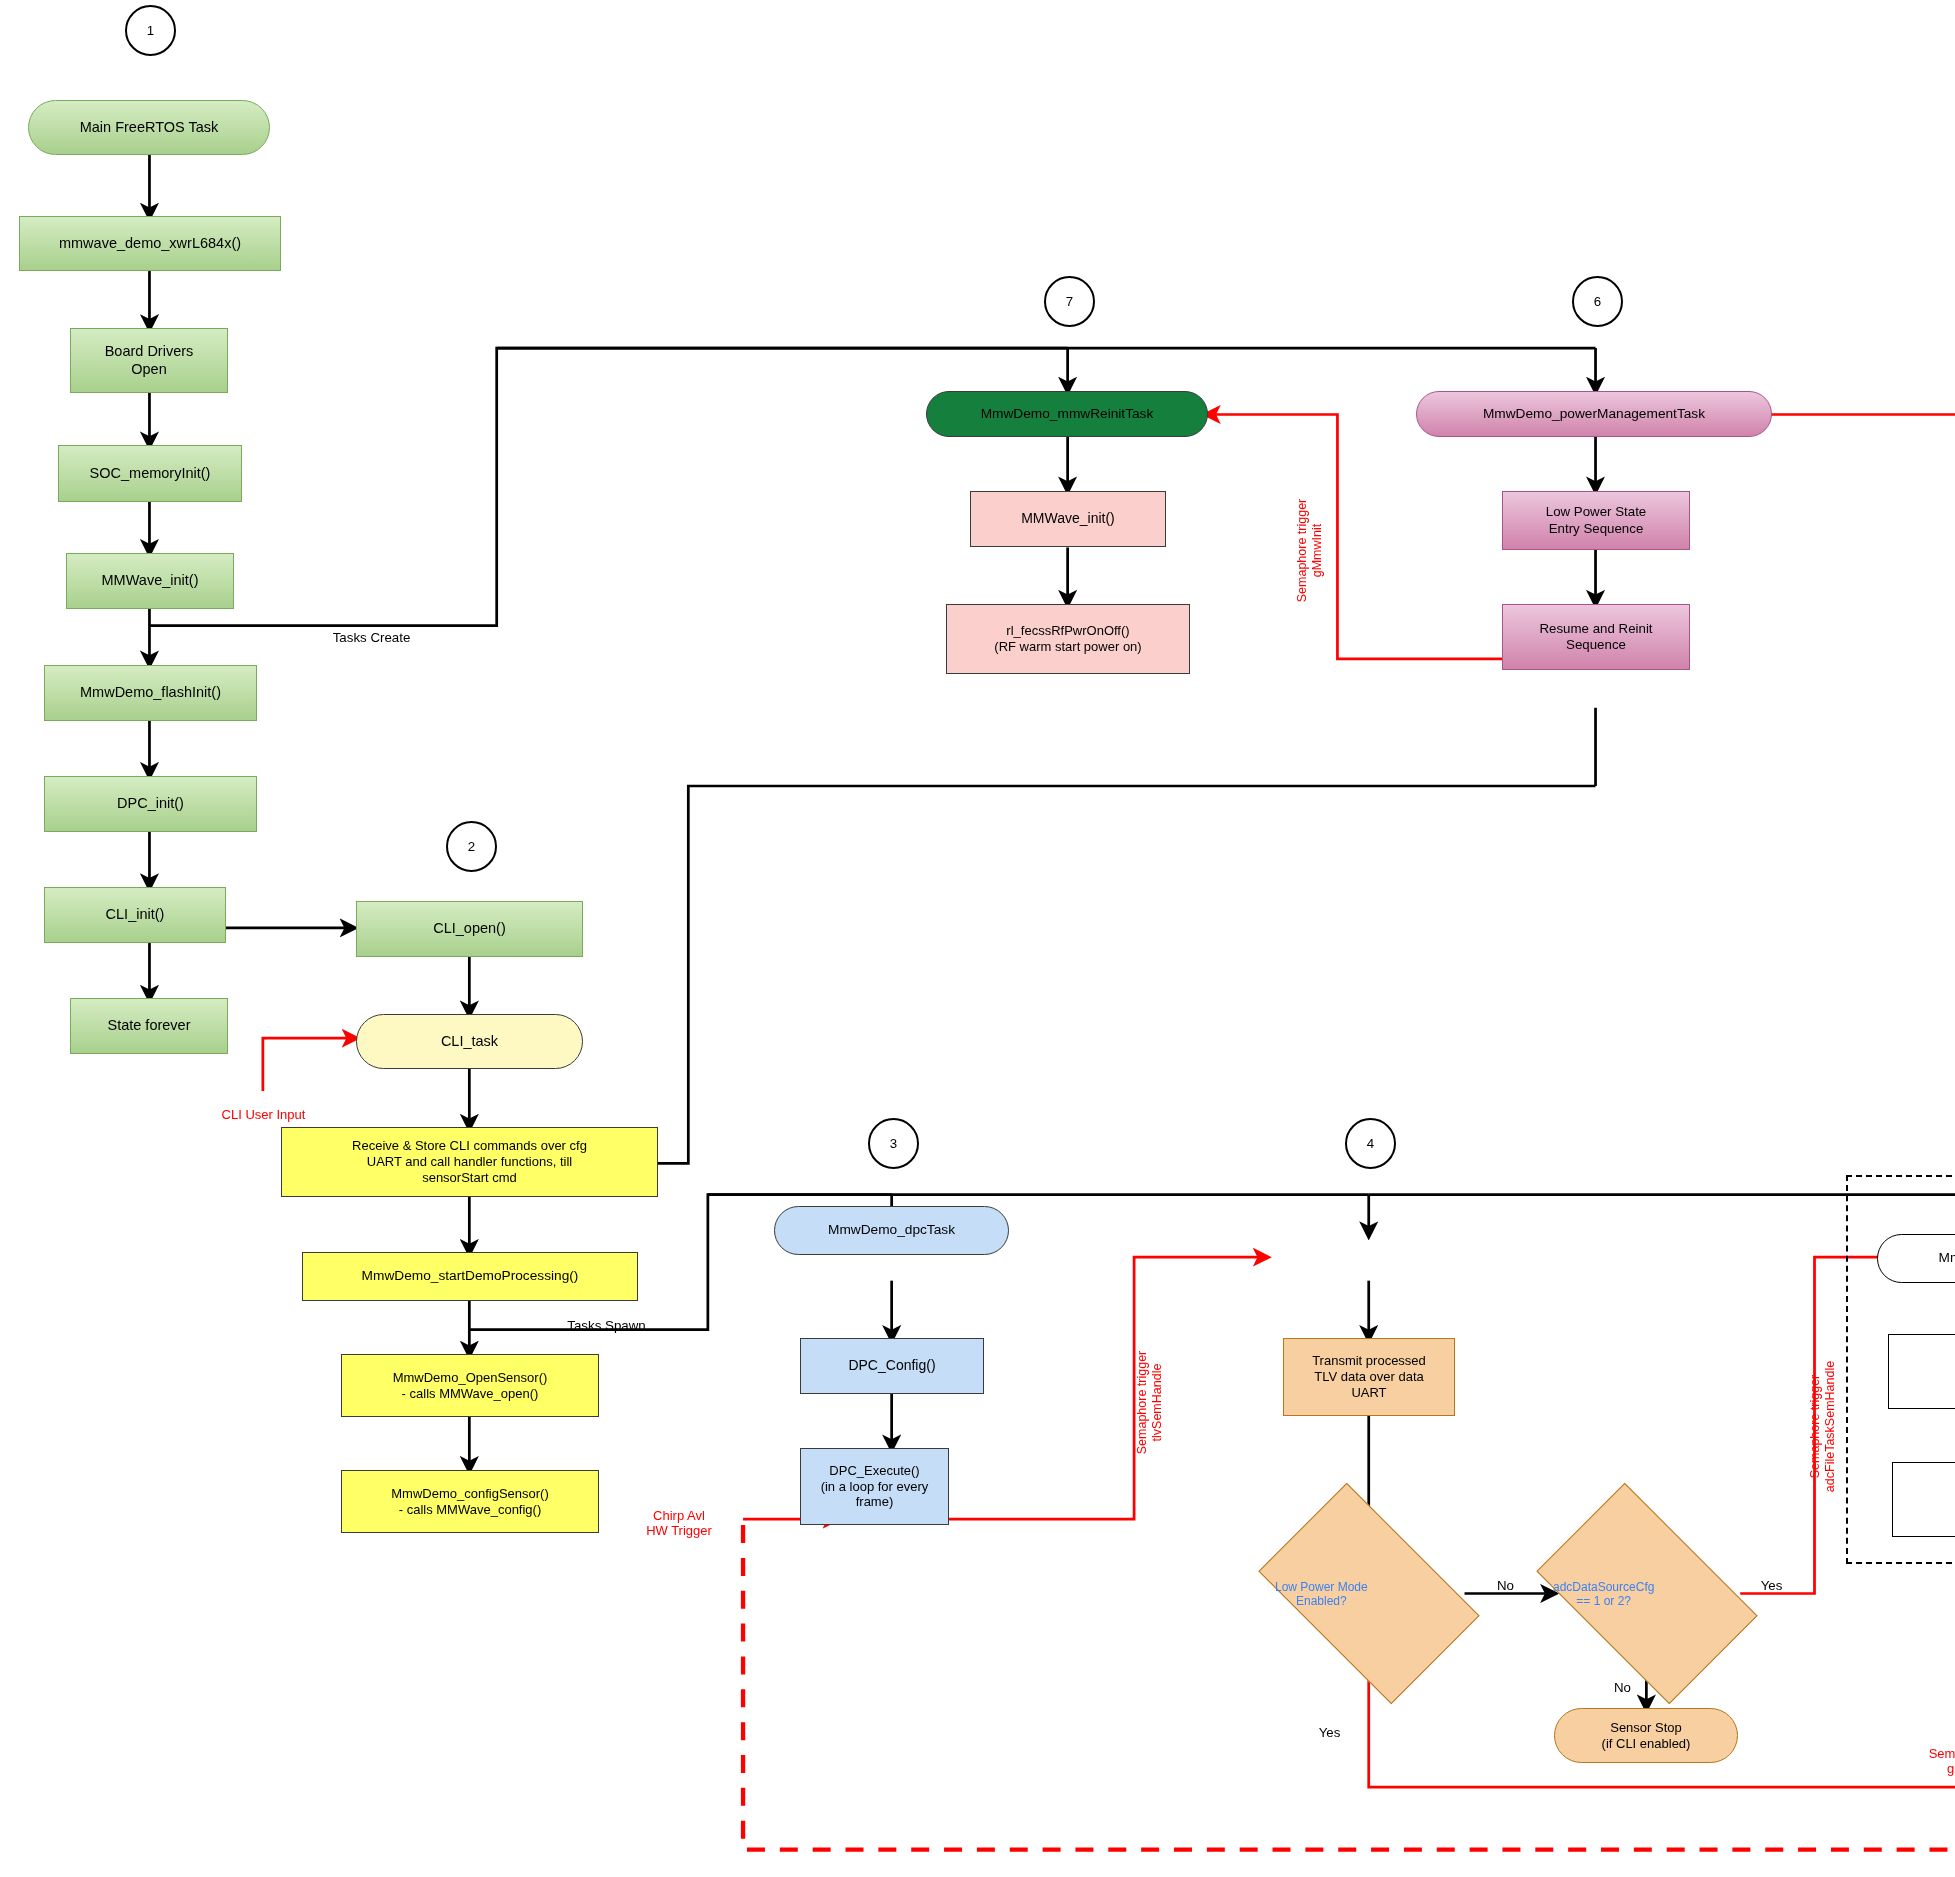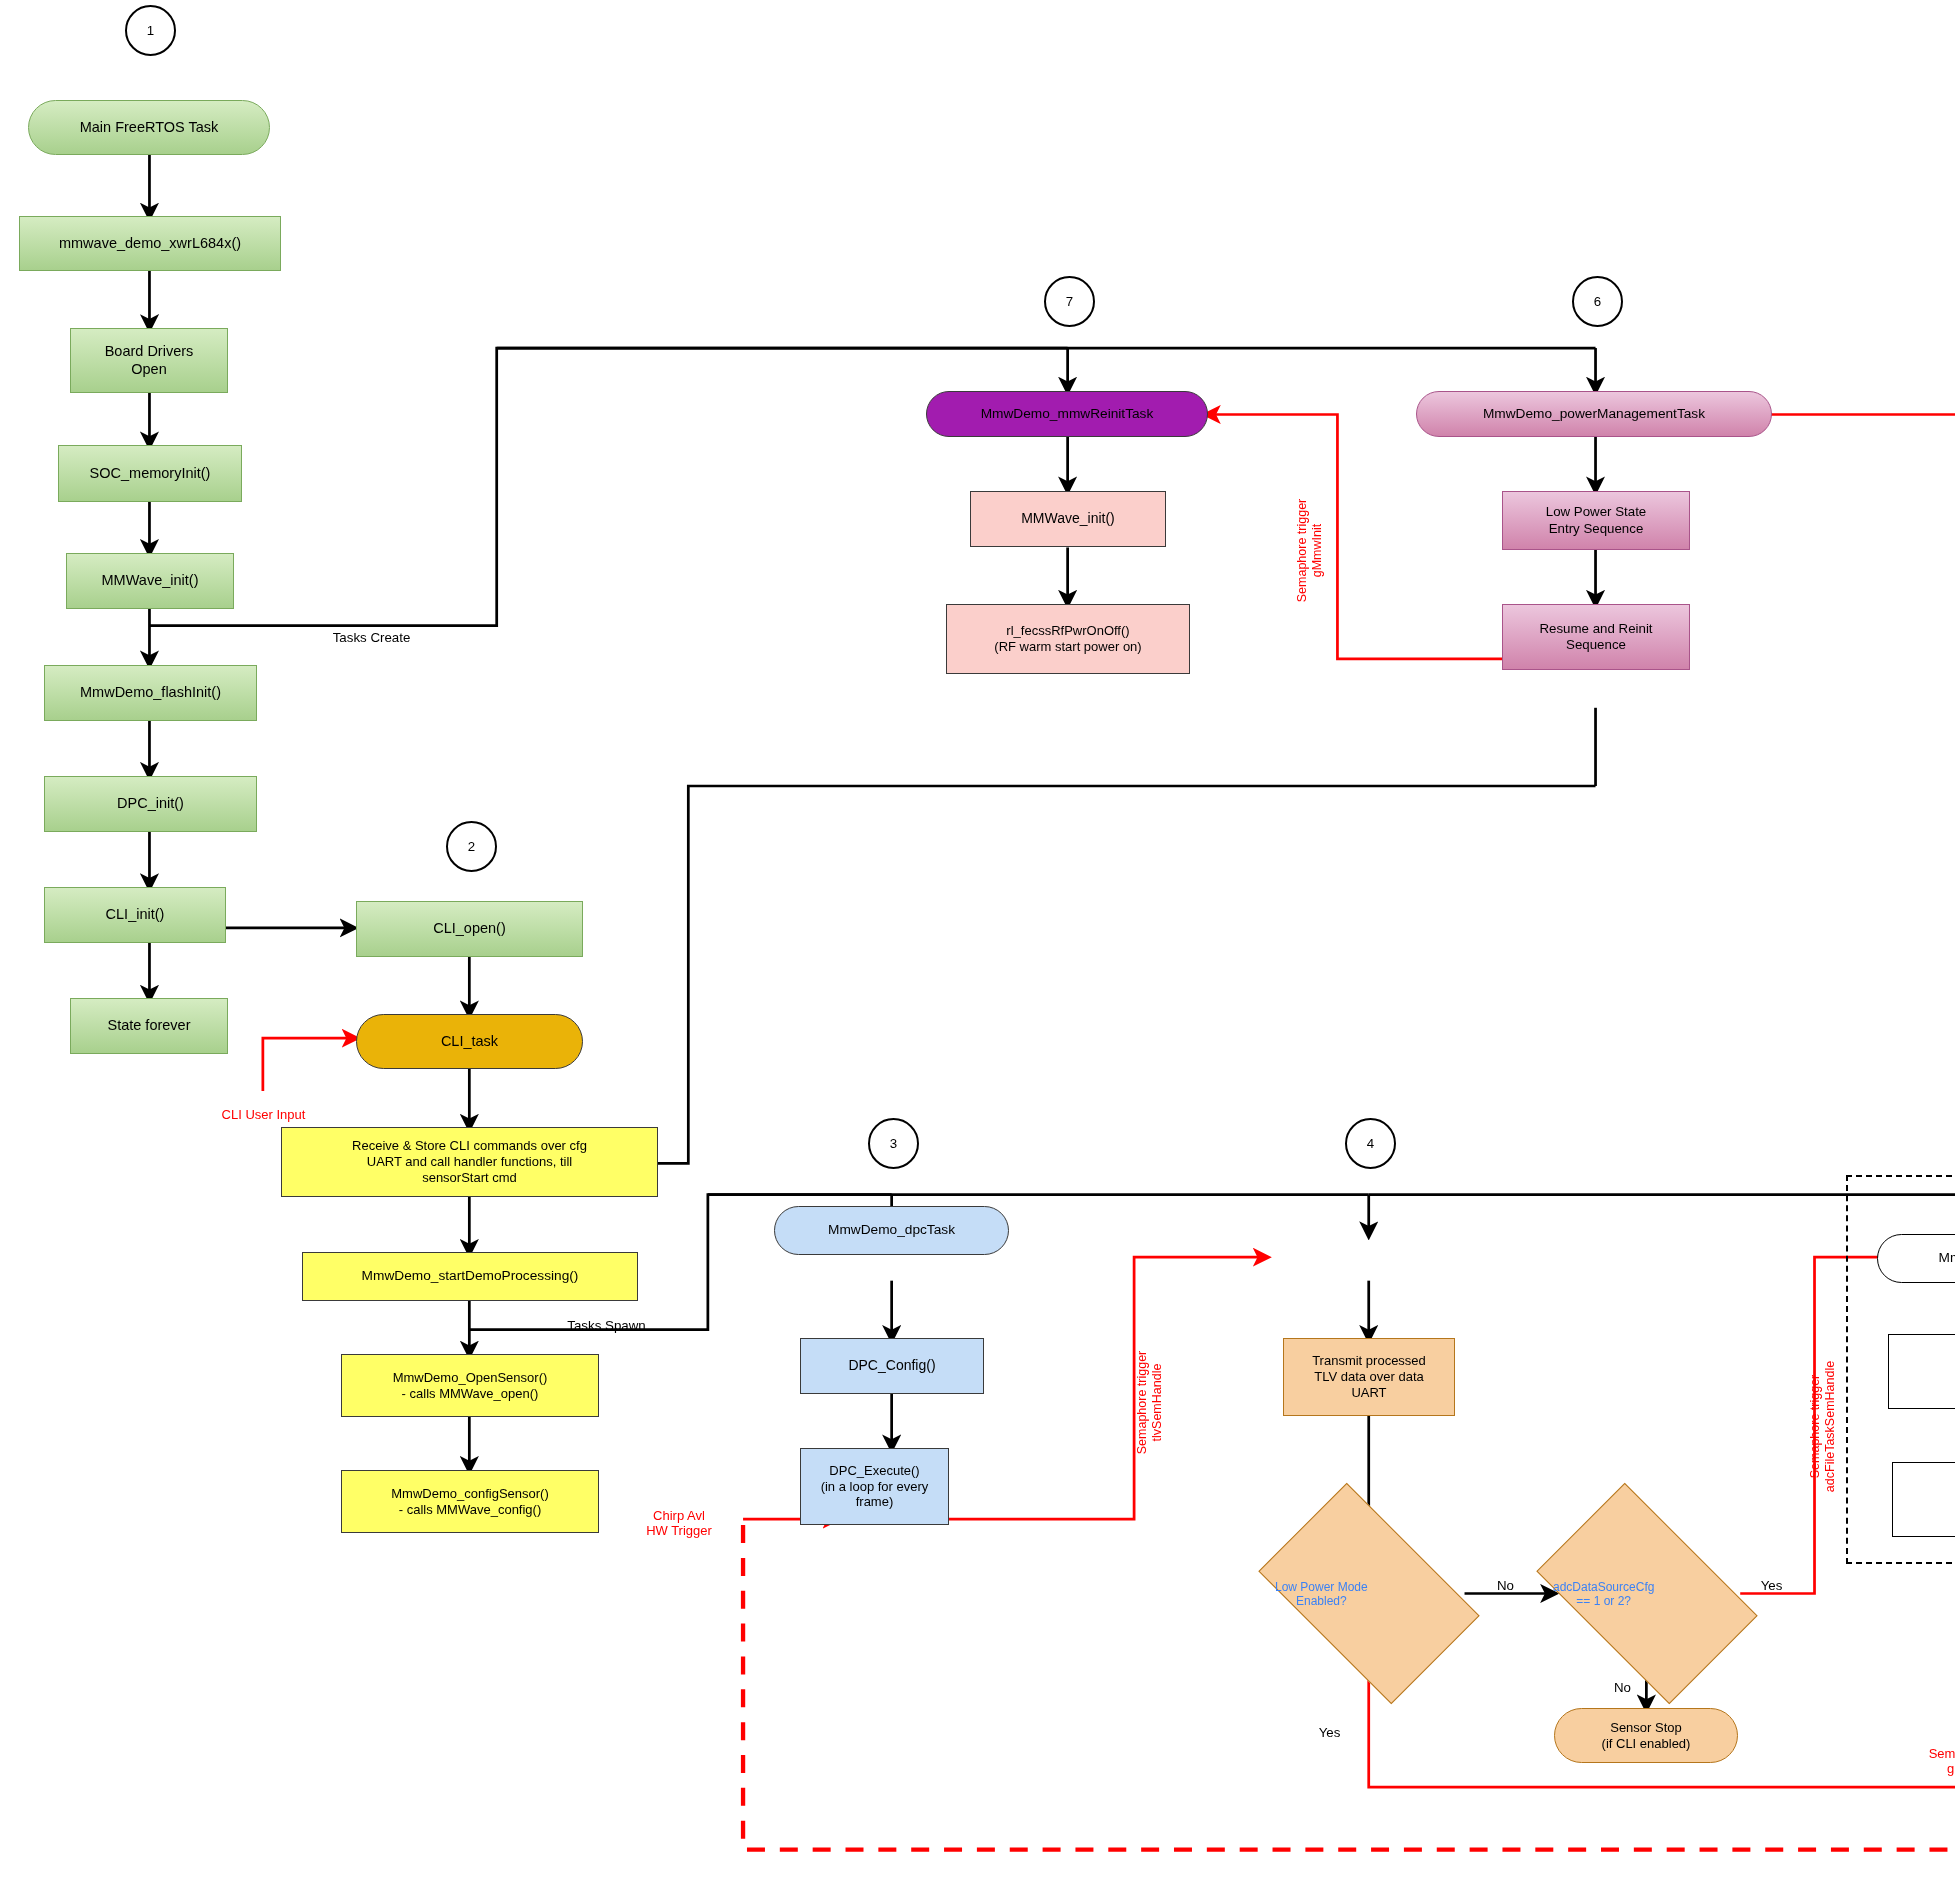--- a/index.html
+++ b/index.html
@@ -29,21 +29,21 @@
   .green-term{
     background:linear-gradient(180deg,#d5ecc2 0%,#a8d08d 100%);
     border:1.2px solid #7aaa5c;
     border-radius:3910px;
   }
   .yellow-proc{
     background:#ffff66;
     border:1.6px solid #3a3a3a;
   }
   .yellow-term{
-    background:#eab308;
+    background:#fef9c3;
     border:1.6px solid #3a3a3a;
     border-radius:3910px;
     align-items:center;
   }
   .blue-proc{
     background:#c5ddf7;
     border:1.6px solid #3a3a3a;
   }
   .blue-term{
     background:#c5ddf7;
@@ -57,21 +57,21 @@
   .orange-term{
     background:#f8cfa0;
     border:1.6px solid #b5761c;
     border-radius:3910px;
   }
   .pink-proc{
     background:#fbcfcb;
     border:1.6px solid #3a3a3a;
   }
   .pink-term{
-    background:#a21caf;
+    background:#15803d;
     border:1.6px solid #3a3a3a;
     border-radius:3910px;
   }
   .magenta-proc{
     background:linear-gradient(180deg,#ecc6dd 0%,#d083ab 100%);
     border:1.2px solid #a9548a;
   }
   .magenta-term{
     background:linear-gradient(180deg,#ecc6dd 0%,#d083ab 100%);
     border:1.2px solid #a9548a;

